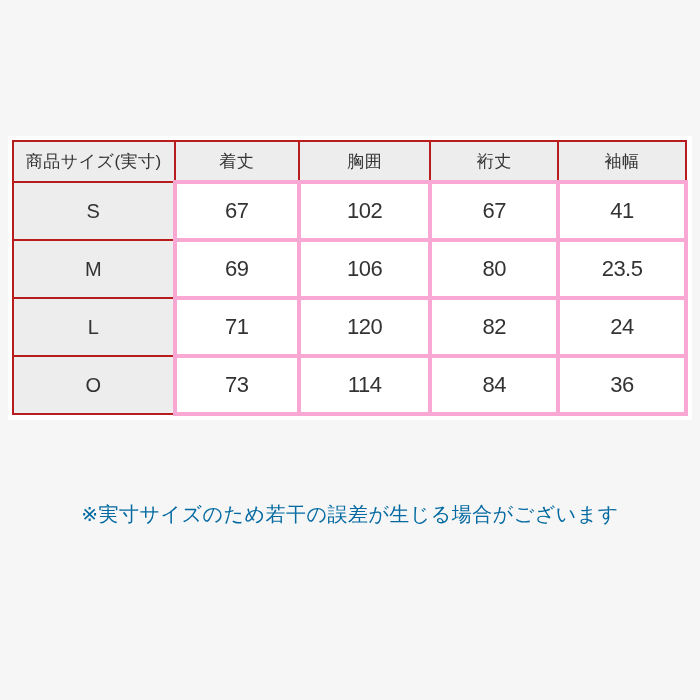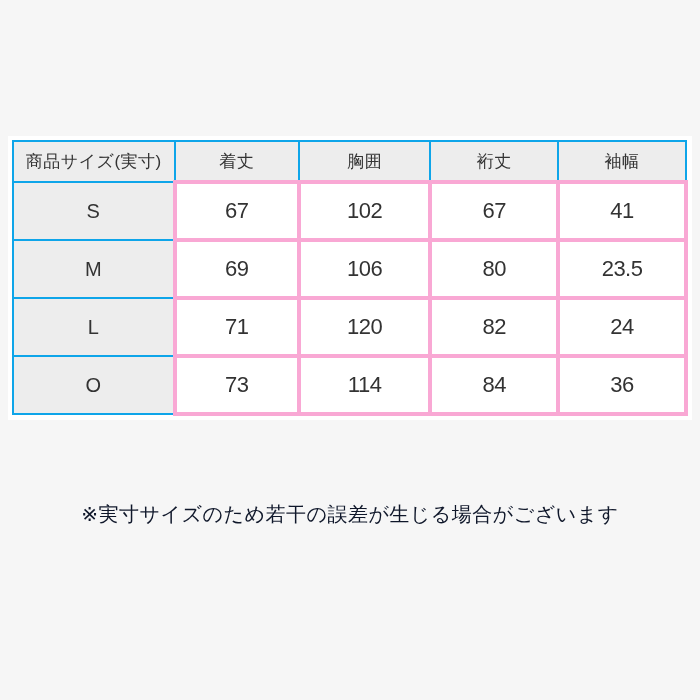--- a/index.html
+++ b/index.html
@@ -24,21 +24,21 @@
     padding: 4px;
     box-sizing: border-box;
   }
   table.size-table {
     width: 100%;
     border-collapse: collapse;
     table-layout: fixed;
   }
   table.size-table th {
     background: #ededed;
-    border: 2px solid #0ea5e9;
+    border: 2px solid #b91c1c;
     font-weight: normal;
     text-align: center;
     vertical-align: middle;
   }
   table.size-table td {
     background: #ffffff;
     border: 4px solid #f9a8d4;
     text-align: center;
     vertical-align: middle;
   }
@@ -62,21 +62,21 @@
   col.c2 { width: 19.5%; }
   col.c3 { width: 19%; }
   col.c4 { width: 19%; }
   .note {
     position: absolute;
     left: 0;
     top: 501px;
     width: 700px;
     text-align: center;
     font-size: 20px;
-    color: #0f172a;
+    color: #0369a1;
     letter-spacing: 0.5px;
   }
 </style>
 </head>
 <body>
 
 <div class="table-card">
   <table class="size-table">
     <colgroup>
       <col class="c0">

